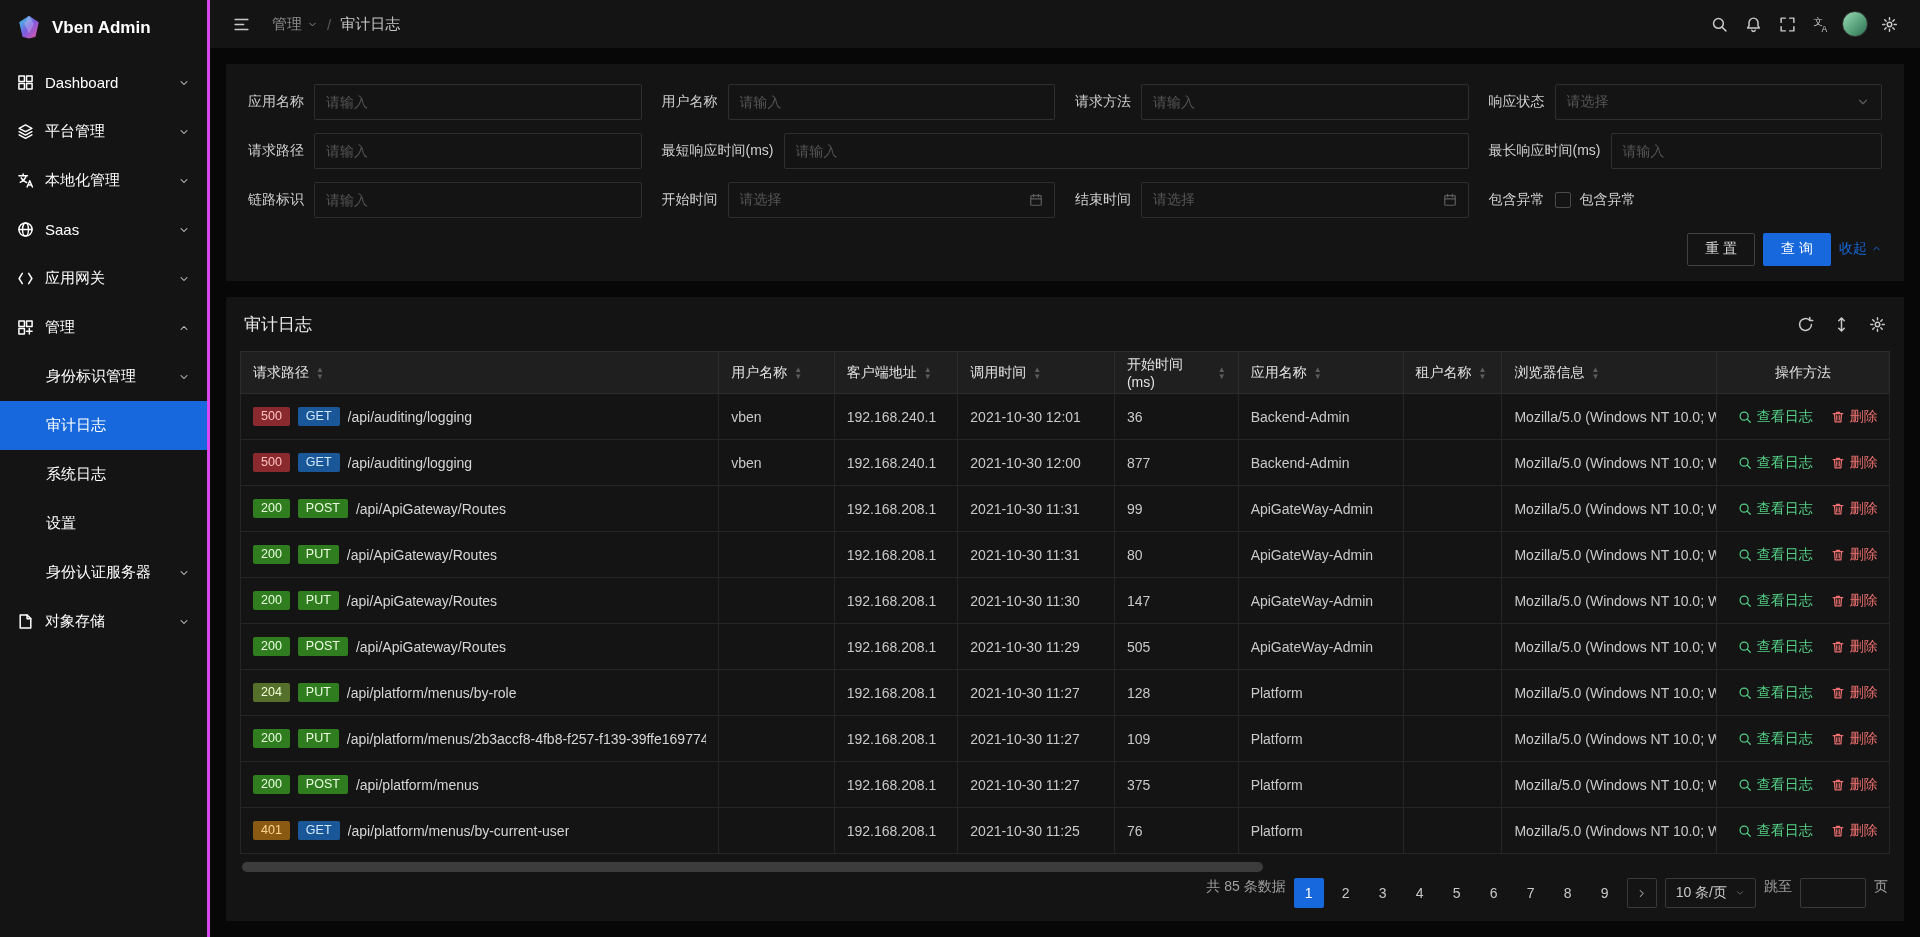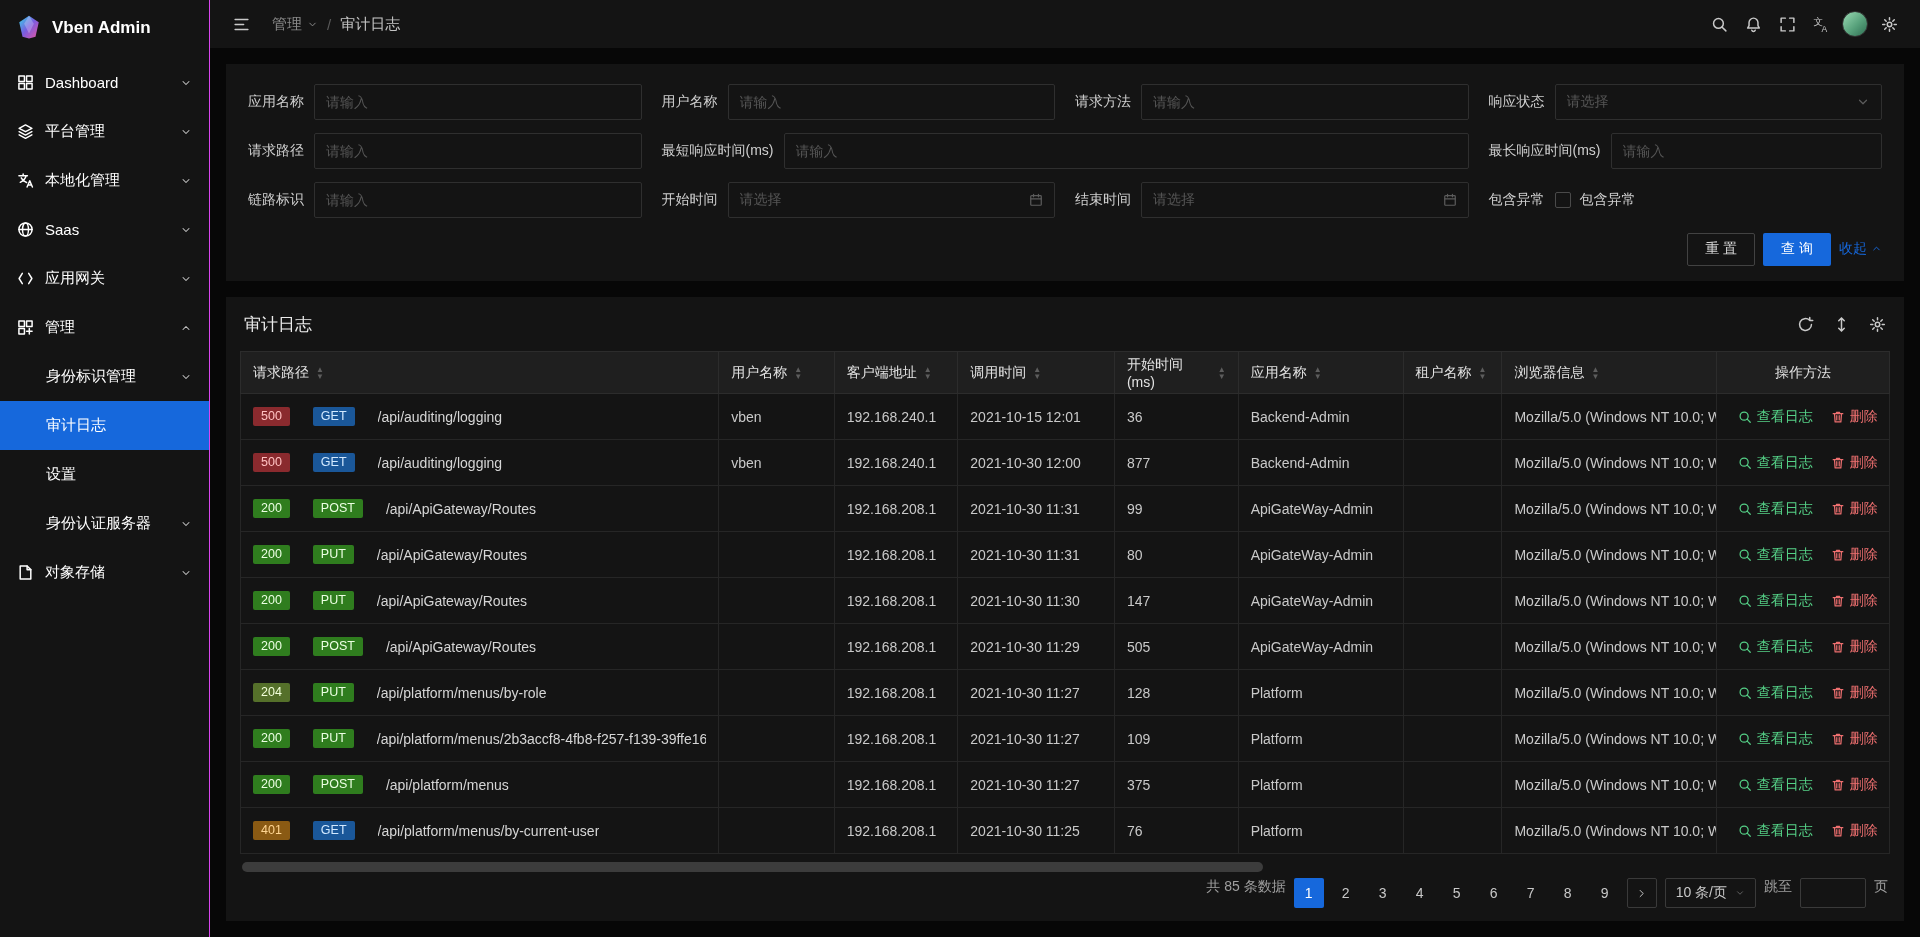--- a/index.html
+++ b/index.html
@@ -1,21 +1,21 @@
 <!DOCTYPE html>
 <html style="--accent: #1668dc; --success: #55d187; --danger: #ed6f6f; --tag_red_bg: #8a2a2e; --tag_red_text: #ffc1c1; --tag_blue_bg: #1a5799; --tag_blue_text: #d2e9ff; --tag_green_bg: #2f7d1e; --tag_green_text: #ecffe3; --tag_olive_bg: #55702a; --tag_olive_text: #f2ffd9; --tag_orange_bg: #8a5a13; --tag_orange_text: #ffd591;"><head>
 <meta charset="utf-8">
 <style>
   *{box-sizing:border-box;margin:0;padding:0}
   html,body{width:1920px;height:937px;overflow:hidden;background:#070707;
     font-family:"Liberation Sans","DejaVu Sans",sans-serif;color:#c9c9c9;font-size:15px}
   .app{display:flex;width:100%;height:100%}
 
   
-  .sidebar{width:210px;background:#141414;border-right:1px solid #d946ef;flex-shrink:0;display:flex;flex-direction:column}
+  .sidebar{width:210px;background:#141414;border-right:3px solid #d946ef;flex-shrink:0;display:flex;flex-direction:column}
   .logo{height:56px;display:flex;align-items:center;gap:10px;padding:0 16px;cursor:pointer}
   .logo-title{color:#fff;font-size:17px;font-weight:bold;white-space:nowrap}
   .menu{flex:1;overflow:hidden;padding-top:2px}
   .menu-item{height:49px;display:flex;align-items:center;gap:11px;padding:0 17px;color:#ffffff;font-size:15px;cursor:pointer;white-space:nowrap}
   .menu-item .icon{display:flex}
   .menu-item .icon svg{width:17px;height:17px}
   .menu-item.child{padding-left:46px}
   .menu-item.open{color:#fff}
   .menu-item.active{background:var(--accent);color:#fff}
   .menu-chev{margin-left:auto;opacity:.75}
@@ -68,21 +68,21 @@
   .tool-icon{cursor:pointer;display:flex}
   .tool-icon svg{width:17px;height:17px}
 
   table{width:100%;border-collapse:collapse;table-layout:fixed;font-size:14px}
   th{background:#1f1f1f;border:1px solid #2c2c2c;height:42px;padding:0 12px;color:#e2e2e2;font-weight:normal;text-align:left}
   th.col-ops .th-inner{justify-content:center}
   .th-inner{display:flex;align-items:center;gap:7px}
   .sorter{display:inline-flex;flex-direction:column;gap:0}
   .sorter i{font-style:normal;font-size:8px;line-height:7px;color:#5d5d5d;display:block}
   td{border:1px solid #262626;height:46px;padding:0 12px;color:#c9c9c9;white-space:nowrap;overflow:hidden}
-  .path-cell-inner{display:flex;align-items:center;gap:15px;overflow:hidden}
+  .path-cell-inner{display:flex;align-items:center;gap:0;overflow:hidden}
   .path-text{overflow:hidden;color:#d6d6d6}
   .tag{display:inline-block;padding:2px 8px;border-radius:2px;font-size:12.5px;line-height:1.25;margin-right:8px;flex-shrink:0}
   .tag-red{background:var(--tag_red_bg);color:var(--tag_red_text)}
   .tag-blue{background:var(--tag_blue_bg);color:var(--tag_blue_text)}
   .tag-green{background:var(--tag_green_bg);color:var(--tag_green_text)}
   .tag-olive{background:var(--tag_olive_bg);color:var(--tag_olive_text)}
   .tag-orange{background:var(--tag_orange_bg);color:var(--tag_orange_text)}
   td.ops-cell{text-align:center}
   .op{display:inline-flex;align-items:center;gap:5px;margin:12px 9px;cursor:pointer;font-size:14px}
   .op .icon{display:flex}
@@ -219,20 +219,23 @@
         <div class="menu-item child">
           <span class="menu-label">身份标识管理</span>
           <span class="icon menu-chev">
             <svg viewBox="0 0 16 16" fill="none" stroke="currentColor" stroke-width="1.4" stroke-linecap="round" stroke-linejoin="round">
               <path d="M4 6l4 4 4-4"></path>
             </svg>
           </span>
         </div>
         <div class="menu-item child active">
           <span class="menu-label">审计日志</span>
+        </div>
+        <div class="menu-item child">
+          <span class="menu-label">系统日志</span>
         </div>
         <div class="menu-item child">
           <span class="menu-label">设置</span>
         </div>
         <div class="menu-item child">
           <span class="menu-label">身份认证服务器</span>
           <span class="icon menu-chev">
             <svg viewBox="0 0 16 16" fill="none" stroke="currentColor" stroke-width="1.4" stroke-linecap="round" stroke-linejoin="round">
               <path d="M4 6l4 4 4-4"></path>
             </svg>
@@ -517,21 +520,21 @@
               <tr>
                 <td class="path-cell">
                   <span class="path-cell-inner">
                     <span class="tag tag-red">500</span>
                     <span class="tag tag-blue">GET</span>
                     <span class="path-text">/api/auditing/logging</span>
                   </span>
                 </td>
                 <td>vben</td>
                 <td>192.168.240.1</td>
-                <td>2021-10-15 12:01</td>
+                <td>2021-10-30 12:01</td>
                 <td>36</td>
                 <td>Backend-Admin</td>
                 <td></td>
                 <td>Mozilla/5.0 (Windows NT 10.0; Win</td>
                 <td class="ops-cell"><span class="op view">
                     <span class="icon op-icon">
                       <svg viewBox="0 0 16 16" fill="none" stroke="currentColor" stroke-width="1.4" stroke-linecap="round" stroke-linejoin="round">
                         <circle cx="7" cy="7" r="4.6"></circle>
                         <path d="M10.5 10.5L14 14"></path>
                       </svg>

